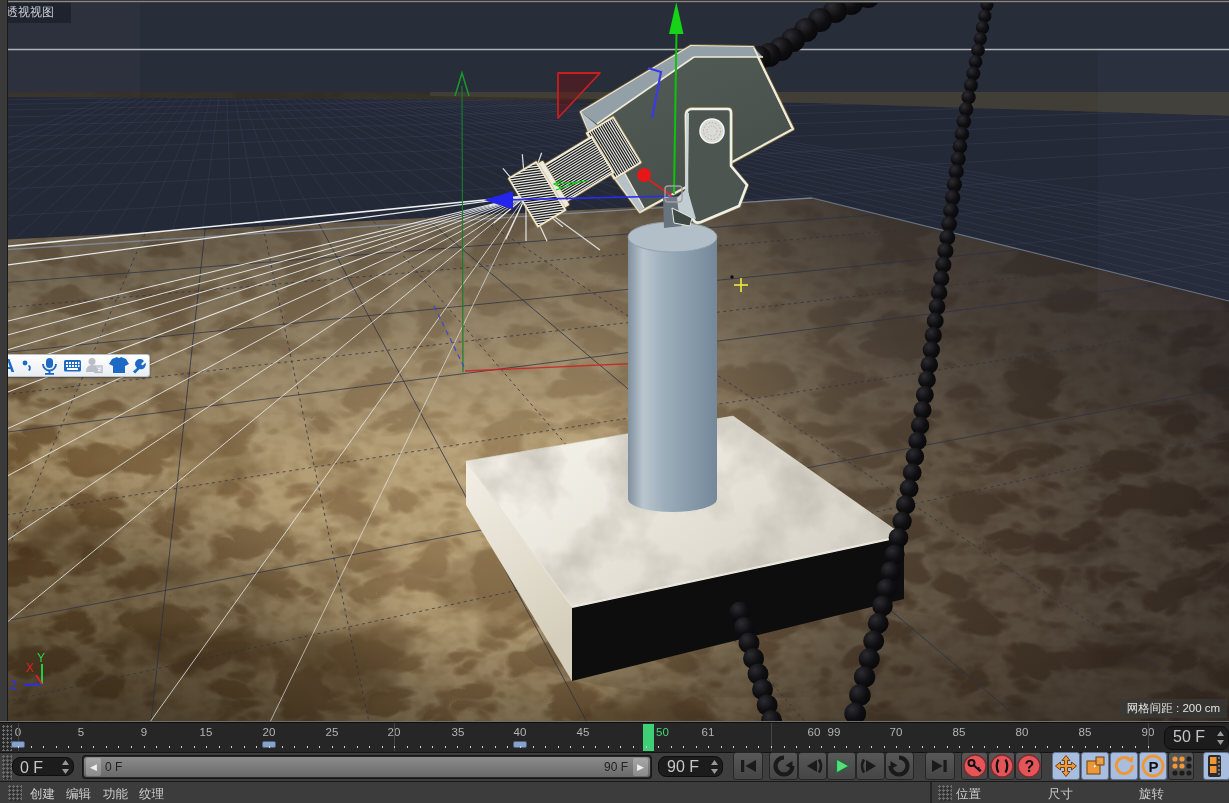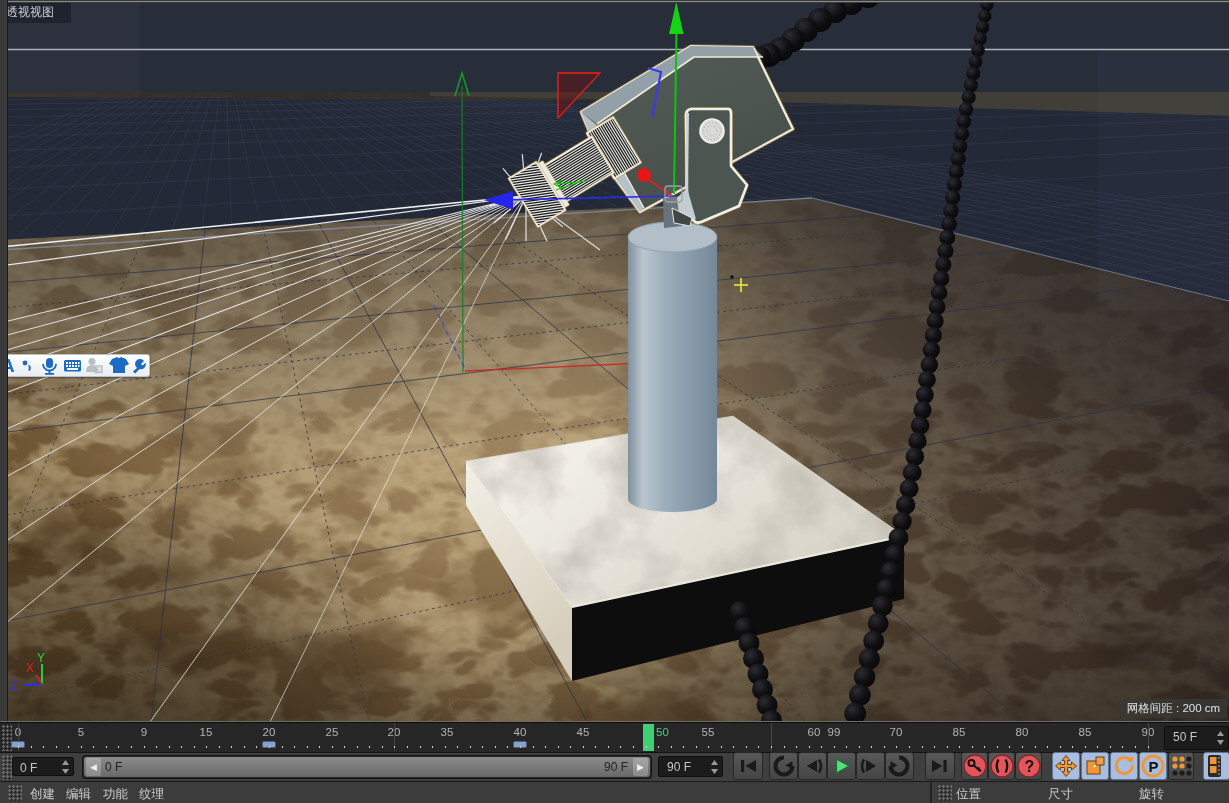--- a/index.html
+++ b/index.html
@@ -1,20 +1,20 @@
 <!DOCTYPE html>
 <html><head><meta charset="utf-8"><style>
 *{margin:0;padding:0;box-sizing:border-box}
 body{width:1229px;height:803px;background:#3a3a3a;font-family:"Liberation Sans",sans-serif;overflow:hidden;position:relative}
 .vp{position:absolute;left:8px;top:3px;width:1221px;height:719px;background:#272d39;overflow:hidden}
 .abs{position:absolute}
 .grip{position:absolute;width:10px;background-image:radial-gradient(circle at 1.5px 1.5px,#6d6d6d 1px,rgba(0,0,0,0) 1.4px),radial-gradient(circle at 3.5px 3.5px,#2a2a2a 1px,rgba(0,0,0,0) 1.4px);background-size:4px 4px}
 .btn{position:absolute;top:752px;height:28px;background:linear-gradient(#585858,#454545);border:1px solid #262626;border-radius:3px}
 .bluebtn{position:absolute;top:752px;height:28px;background:#a9bedf;border:1px solid #5f7396;border-radius:3px}
-.spin{position:absolute;background:#1c1c1c;border:1px solid #0e0e0e;border-radius:2px;color:#c6c6c6;font-size:12px;line-height:20px}
+.spin{position:absolute;background:#1c1c1c;border:1px solid #0e0e0e;border-radius:8px;color:#c6c6c6;font-size:16px;line-height:20px}
 .num{position:absolute;top:726px;font-size:11.5px;color:#b4b4b4;transform:translateX(-50%)}
 .menu{position:absolute;top:786px;font-size:12.5px;color:#cdcdcd}
 </style></head><body>
 <div style="position:absolute;left:0;top:0;width:1229px;height:2px;background:#3a3a3a;border-bottom:1px solid #8a8a8a"></div>
 <div style="position:absolute;left:0;top:0;width:8px;height:722px;background:#3a3a3a;border-right:1px solid #191919"></div>
 <div class="vp">
 <div style="position:absolute;left:-8px;top:-3px;width:1229px;height:722px">
       <svg width="1229" height="722" viewBox="0 0 1229 722" style="position:absolute;left:0;top:0">
         <defs>
 <filter id="marble" color-interpolation-filters="sRGB" x="0" y="0" width="1229" height="722" filterUnits="userSpaceOnUse">
@@ -505,24 +505,24 @@
 <div style="position:absolute;left:0;top:722px;width:1229px;height:30px;background:#262626;border-top:1px solid #0d0d0d">
 <div class="grip" style="left:2px;top:2px;height:26px"></div>
   </div>
 <div class="num" style="left:18px">0</div>
 <div class="num" style="left:81px">5</div>
 <div class="num" style="left:144px">9</div>
 <div class="num" style="left:206px">15</div>
 <div class="num" style="left:269px">20</div>
 <div class="num" style="left:332px">25</div>
 <div class="num" style="left:394px">20</div>
-<div class="num" style="left:447px">35</div>
+<div class="num" style="left:458px">35</div>
 <div class="num" style="left:520px">40</div>
 <div class="num" style="left:583px">45</div>
-<div class="num" style="left:708px">55</div>
+<div class="num" style="left:708px">61</div>
 <div class="num" style="left:814px">60</div>
 <div class="num" style="left:834px">99</div>
 <div class="num" style="left:896px">70</div>
 <div class="num" style="left:959px">85</div>
 <div class="num" style="left:1022px">80</div>
 <div class="num" style="left:1085px">85</div>
 <div class="num" style="left:1148px">90</div>
 <div class="abs" style="left:18px;top:723px;width:1px;height:28px;background:#454545"></div>
 <div class="abs" style="left:394px;top:723px;width:1px;height:28px;background:#454545"></div>
 <div class="abs" style="left:771px;top:723px;width:1px;height:28px;background:#454545"></div>

